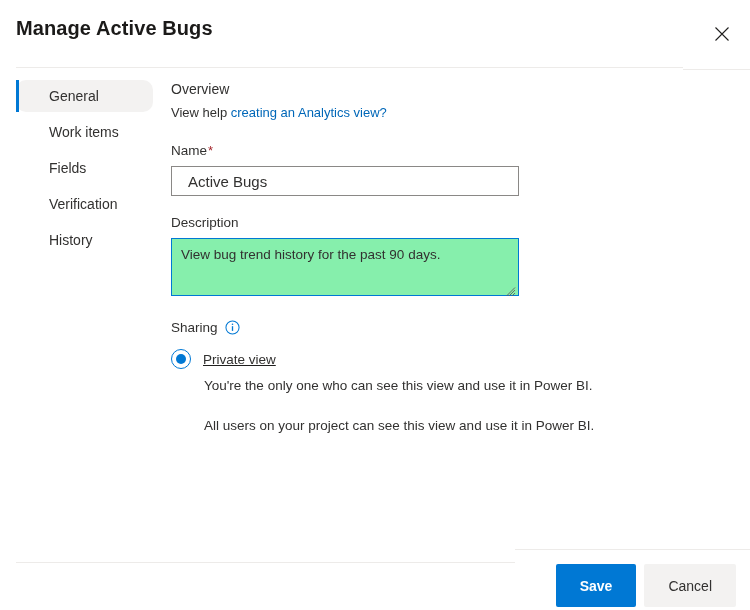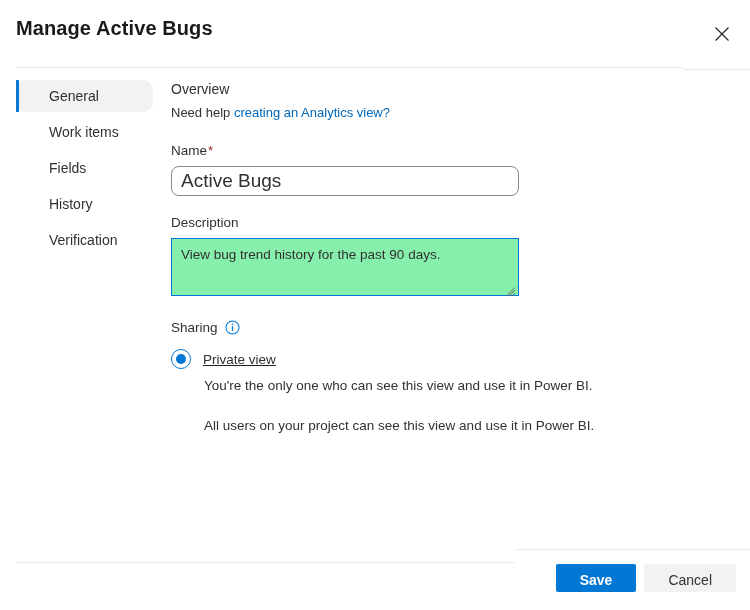--- a/index.html
+++ b/index.html
@@ -143,25 +143,25 @@
     margin-left: 1px;
   }
 
   .text-input {
     box-sizing: border-box;
     width: 348px;
     height: 30px;
     border: 1px solid #8a8886;
     background: #ffffff;
     font-family: "Liberation Sans", sans-serif;
-    font-size: 19px;
-    color: #323130;
-    padding: 0 9px;
+    font-size: 15px;
+    color: #323130;
+    padding: 0 16px;
     outline: none;
-    border-radius: 8px;
+    border-radius: 0;
     display: block;
   }
 
   .field-block { margin-bottom: 18px; }
 
   .textarea-wrap {
     position: relative;
     width: 348px;
   }
   .text-area {
@@ -267,21 +267,21 @@
   .footer-actions {
     position: absolute;
     right: 14px;
     top: 564px;
     display: flex;
     gap: 8px;
   }
   .btn {
     box-sizing: border-box;
     min-width: 63px;
-    height: 28px;
+    height: 43px;
     padding: 0 24px;
     font-family: "Liberation Sans", sans-serif;
     font-size: 14px;
     border: none;
     border-radius: 2px;
     cursor: pointer;
     line-height: 32px;
     text-align: center;
   }
   .btn-primary {
@@ -317,33 +317,33 @@
     <div class="sidebar-item selected">
       <span>General</span>
     </div>
     <div class="sidebar-item">
       <span>Work items</span>
     </div>
     <div class="sidebar-item">
       <span>Fields</span>
     </div>
     <div class="sidebar-item">
+      <span>Verification</span>
+    </div>
+    <div class="sidebar-item">
       <span>History</span>
     </div>
-    <div class="sidebar-item">
-      <span>Verification</span>
-    </div>
   </nav>
 
   <div class="form-pane">
 
     <div class="section-heading">Overview</div>
 
     <div class="help-line">
-      <span>Need help </span><a class="help-link" href="#">creating an Analytics view?</a>
+      <span>View help </span><a class="help-link" href="#">creating an Analytics view?</a>
     </div>
 
     <div class="field-block">
       <div class="field-label">
         <span>Name</span><span class="required-star">*</span>
       </div>
       <input class="text-input" type="text" value="Active Bugs" style="">
     </div>
 
     <div class="field-block">

